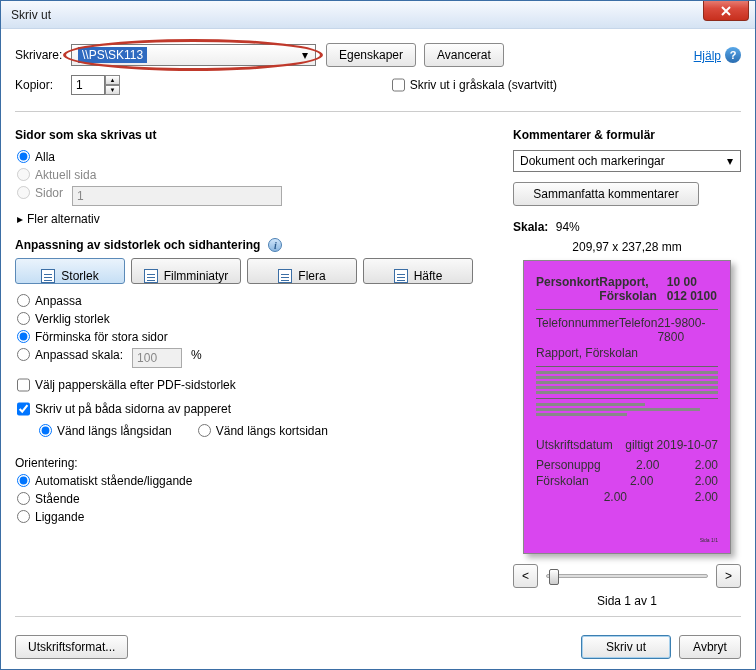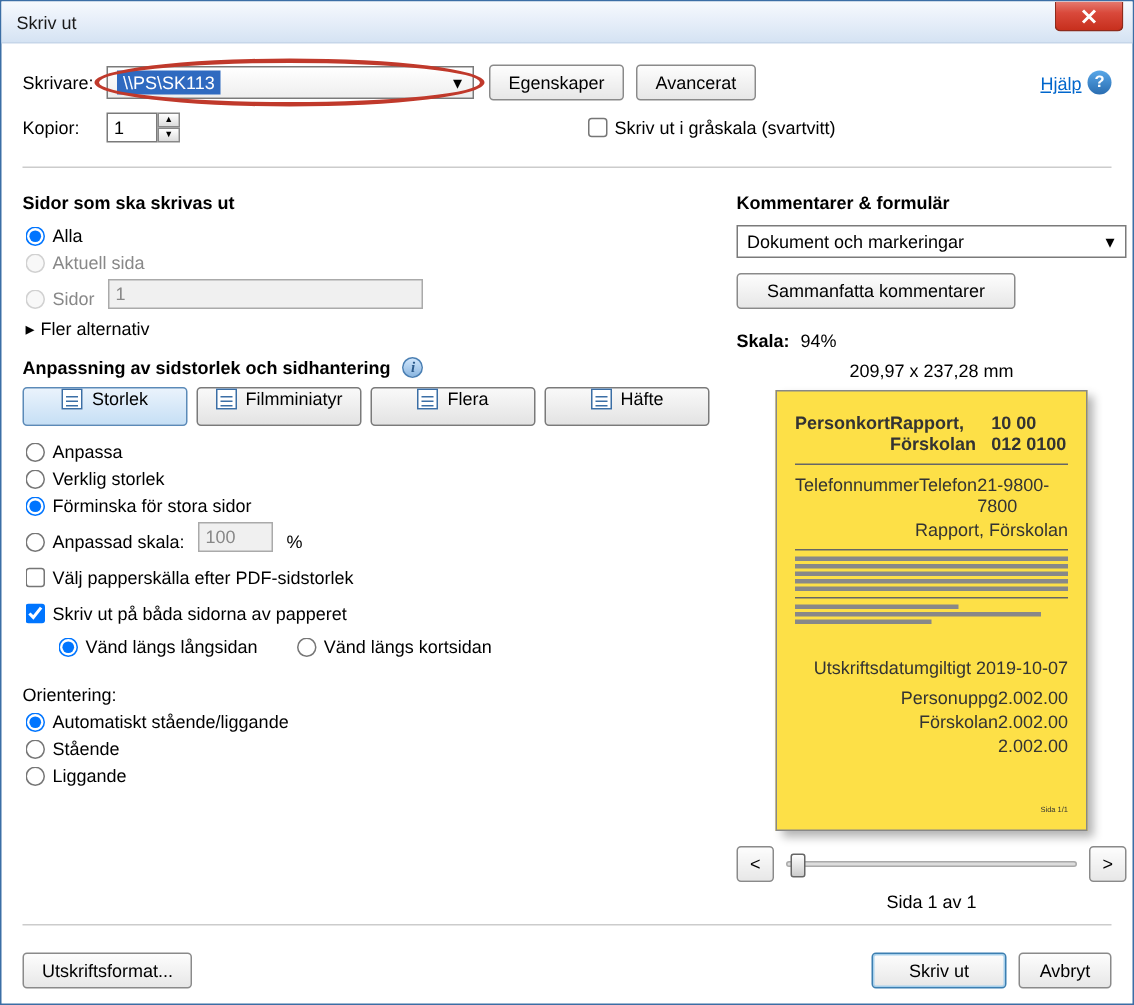--- a/index.html
+++ b/index.html
@@ -23,44 +23,44 @@
 .help-link { margin-left:auto; display:flex; align-items:flex-end; gap:4px; color:#0066cc; cursor:pointer;padding-left:18px; }
 .help-icon { width:16px;height:16px;border-radius:50%;background:linear-gradient(to bottom,#58a7e8,#2a6db1);color:#fff;display:flex;align-items:center;justify-content:center;font-weight:bold;font-size:11px; }
 .copies-input { width:34px; height:20px; border:1px solid #7a7a7a; padding:0 4px; background:#fff; }
 .spinner { display:inline-flex; flex-direction:column; margin-left:0; }
 .spinner button { width:15px; height:10px; border:1px solid #888; background:linear-gradient(#fff,#ddd); font-size:6px; line-height:6px; padding:0; }
 .checkbox-row { display:flex; gap:5px; }
 .main-columns { display:flex; gap:18px; margin-top:6px; }
 .left-col { width:480px; }
 .right-col { flex:1; }
 .group-heading { font-weight:bold; margin-bottom:8px; }
-.radio-row { display:flex; align-items:flex-end; gap:5px; margin:4px 0 4px 2px; }
+.radio-row { display:flex; align-items:flex-start; gap:5px; margin:4px 0 4px 2px; }
 .radio-row.disabled { color:#888; }
 .pages-input { width:210px; height:20px; border:1px solid #aaa; background:#f0f0f0; margin-left:4px; color:#888; padding:0 4px; }
 .expander { display:flex; align-items:center; gap:4px; margin:6px 0 12px 2px; cursor:pointer; }
 .size-heading-row { display:flex; align-items:center; gap:8px; font-weight:bold; margin-bottom:6px; }
 .info-icon { width:14px;height:14px;border-radius:50%;background:linear-gradient(#cfe5fb,#8bb6e0);border:1px solid #4a7fb3;display:flex;align-items:center;justify-content:center;color:#2b5a8c;font-style:italic;font-family:serif;font-size:10px;font-weight:bold; }
 .seg-btn-row { display:flex; gap:6px; margin-bottom:10px; }
-.seg-btn { height:26px; width:110px; border:1px solid #7a7a7a; border-radius:3px; background:linear-gradient(#f9f9f9,#e3e3e3); display:flex;align-items:flex-start;justify-content:center;gap:6px;cursor:pointer; }
+.seg-btn { height:26px; width:110px; border:1px solid #7a7a7a; border-radius:3px; background:linear-gradient(#f9f9f9,#e3e3e3); display:flex;align-items:flex-end;justify-content:center;gap:6px;cursor:pointer; }
 .seg-btn.active { background:linear-gradient(#eaf3fc,#c6dff5); border-color:#5b8ab8; }
 .seg-icon { width:14px;height:14px;border:1px solid #3b6ea5; background:#fff; position:relative; }
 .seg-icon::after{content:"";position:absolute;left:2px;top:4px;right:2px;height:1px;background:#3b6ea5;box-shadow:0 3px 0 #3b6ea5,0 6px 0 #3b6ea5;}
 .scale-input { width:50px; height:20px; border:1px solid #aaa; background:#f0f0f0; margin:0 4px; color:#888; padding:0 4px;}
 .sub-radio-group { margin-left:22px; display:flex; gap:24px; margin-top:4px; }
-.right-select { width:260px; height:22px; border:1px solid #7a7a7a; background:#fff; display:flex; align-items:center; padding:0 18px 0 6px; position:relative; }
+.right-select { width:228px; height:22px; border:1px solid #7a7a7a; background:#fff; display:flex; align-items:center; padding:0 18px 0 6px; position:relative; }
 .right-select .dd-arrow{ position:absolute; right:3px; top:3px; width:14px;height:14px;display:flex;align-items:center;justify-content:center;}
 .summarize-btn { margin-top:10px; width:186px; }
 .scale-label { font-weight:bold; margin-top:14px; }
 .dims-label { text-align:center; margin-top:6px; }
-.preview-box { width:208px; height:294px; border:1px solid #888; margin:6px auto 0 auto; box-shadow:4px 4px 6px rgba(0,0,0,.3); background:#fde047; padding:14px 12px; position:relative; font-size:5px; color:#333; }
+.preview-box { width:208px; height:294px; border:1px solid #888; margin:6px auto 0 auto; box-shadow:4px 4px 6px rgba(0,0,0,.3); background:#d946ef; padding:14px 12px; position:relative; font-size:5px; color:#333; }
 .preview-box .prv-title{display:flex;justify-content:space-between;font-weight:bold;margin-bottom:6px;}
 .preview-box hr{border:none;border-top:1px solid #666;margin:4px 0;}
 .preview-box .line{height:3px;background:#888;margin:2px 0;}
 .preview-box .mini-table{display:flex;flex-direction:column;gap:2px;margin:6px 0;font-size:5px;}
-.preview-box .mini-table .tr{display:flex;justify-content:flex-end;}
+.preview-box .mini-table .tr{display:flex;justify-content:space-between;}
 .nav-row { display:flex; align-items:center; gap:8px; margin-top:10px; }
 .nav-slider { flex:1; height:4px; background:#ddd; border:1px solid #aaa; position:relative; border-radius:2px;}
 .nav-slider .thumb{ position:absolute; left:2px; top:-6px; width:10px; height:16px; background:linear-gradient(#fff,#ccc); border:1px solid #666; border-radius:2px;}
 .page-indicator { text-align:center; margin-top:6px; }
 .footer { margin-top:auto; display:flex; align-items:center; }
 input[type=radio],input[type=checkbox]{ margin:0; }
 hr.sep { border:none; border-top:1px solid #ccc; margin:8px 0 10px 0;}
 </style>
 </head>
 <body>

